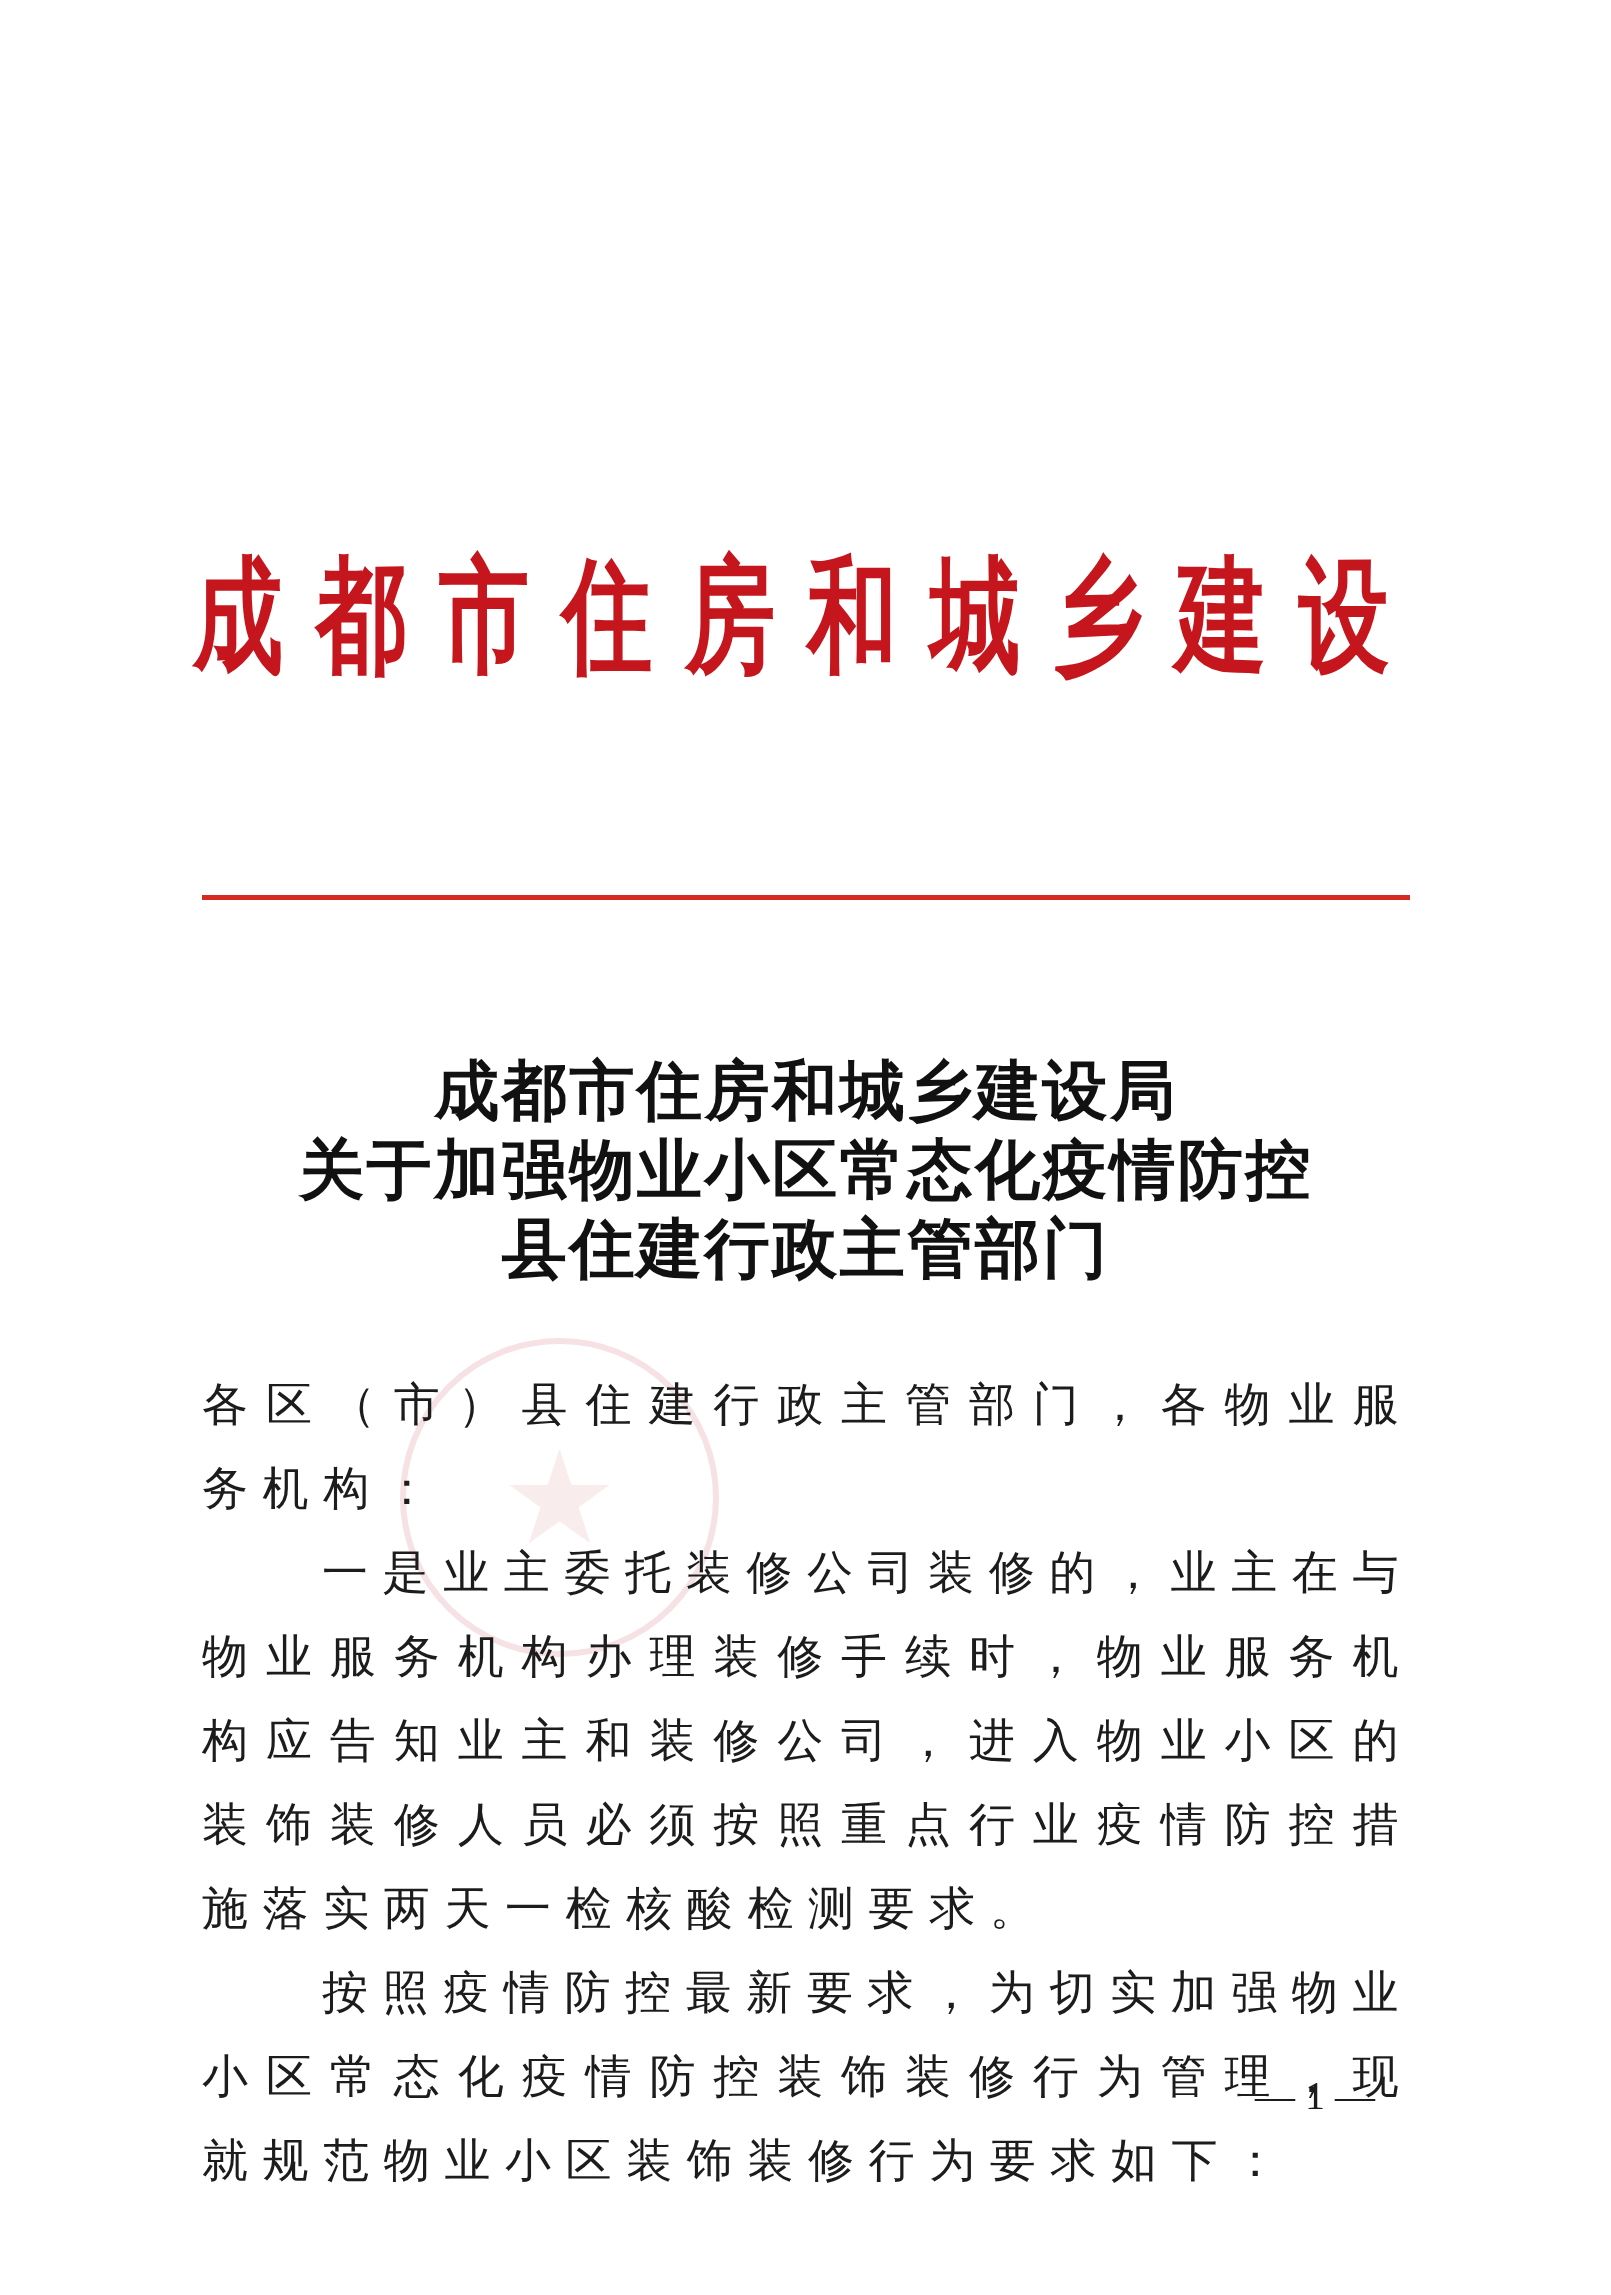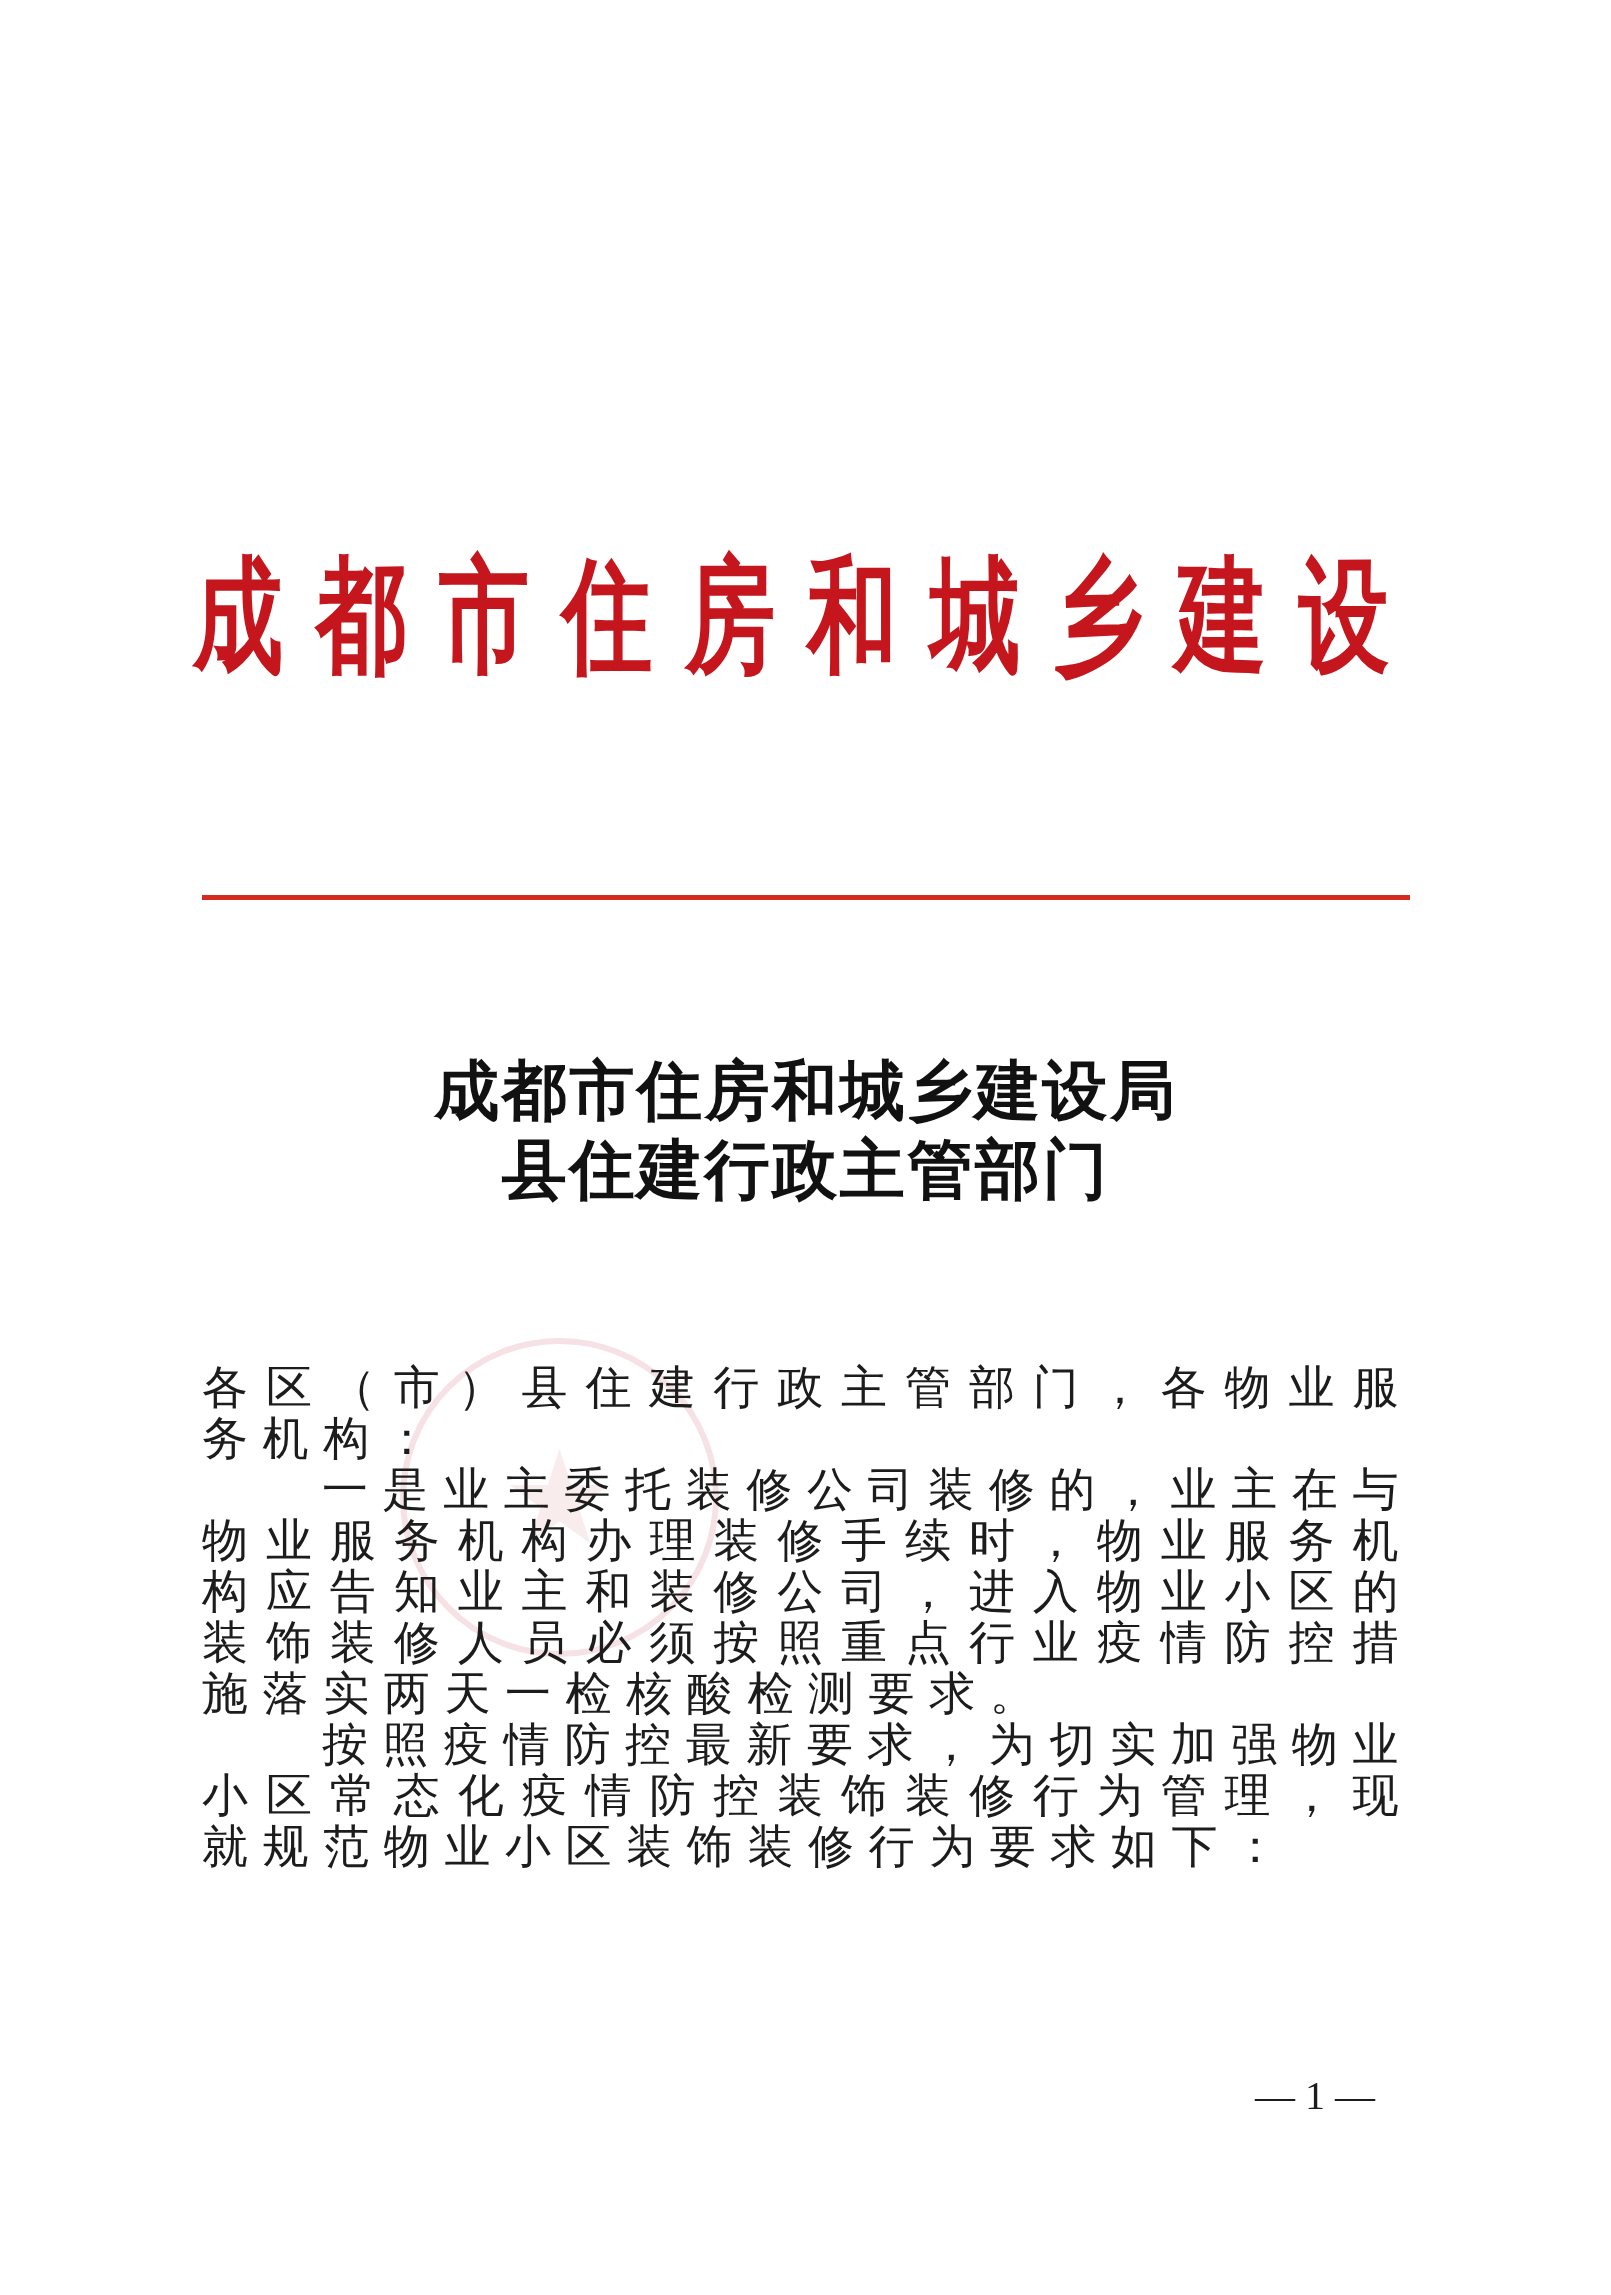--- a/index.html
+++ b/index.html
@@ -113,21 +113,21 @@
     .body-text {
       position: absolute;
       left: 202px;
       top: 1362px;
       width: 1211px;
     }
     .body-text p {
       margin: 0;
       font-family: "DejaVu Sans", "Liberation Sans", sans-serif;
       font-size: 46px;
-      line-height: 51px;
+      line-height: 84px;
       letter-spacing: 14.6px;
       text-align: justify;
       color: #1c1c1c;
       word-break: break-all;
     }
     .body-text p.indent {
       text-indent: 120px;
     }
     
     .page-number {
@@ -158,20 +158,21 @@
     <span class="ch">乡</span>
     <span class="ch">建</span>
     <span class="ch">设</span>
   </div>
 
 
   <div class="red-rule"></div>
 
   <div class="doc-title">
     <span class="line">成都市住房和城乡建设局</span>
+    <span class="line">关于加强物业小区常态化疫情防控</span>
     <span class="line">县住建行政主管部门</span>
   </div>
 
   <div class="seal">
     <span class="star">★</span>
   </div>
 
   <div class="body-text">
     <p>各区（市）县住建行政主管部门，各物业服务机构：</p>
     <p class="indent">一是业主委托装修公司装修的，业主在与物业服务机构办理装修手续时，物业服务机构应告知业主和装修公司，进入物业小区的装饰装修人员必须按照重点行业疫情防控措施落实两天一检核酸检测要求。</p>

